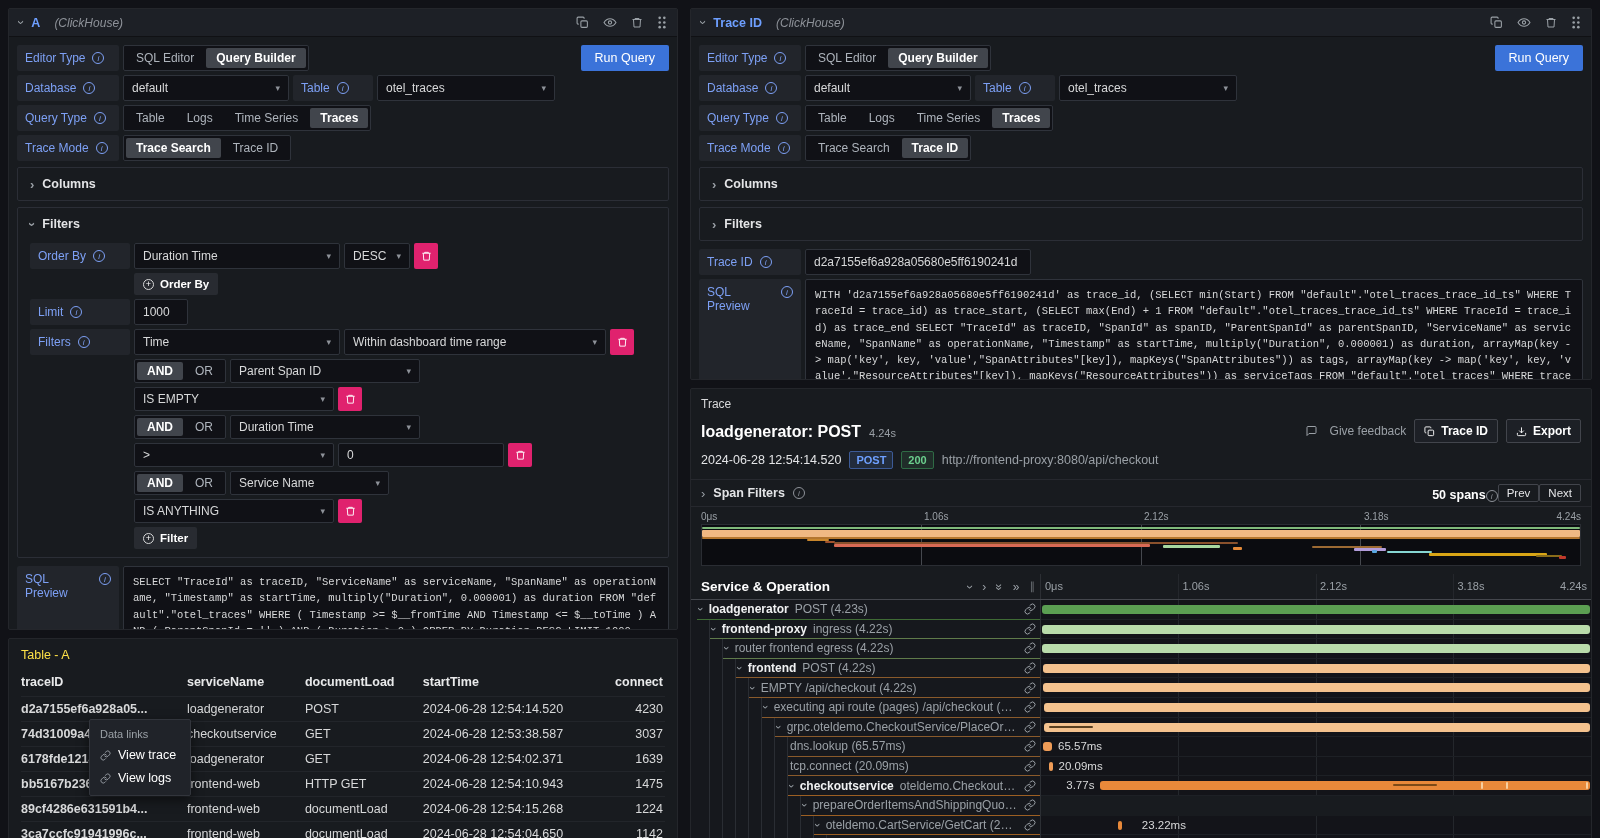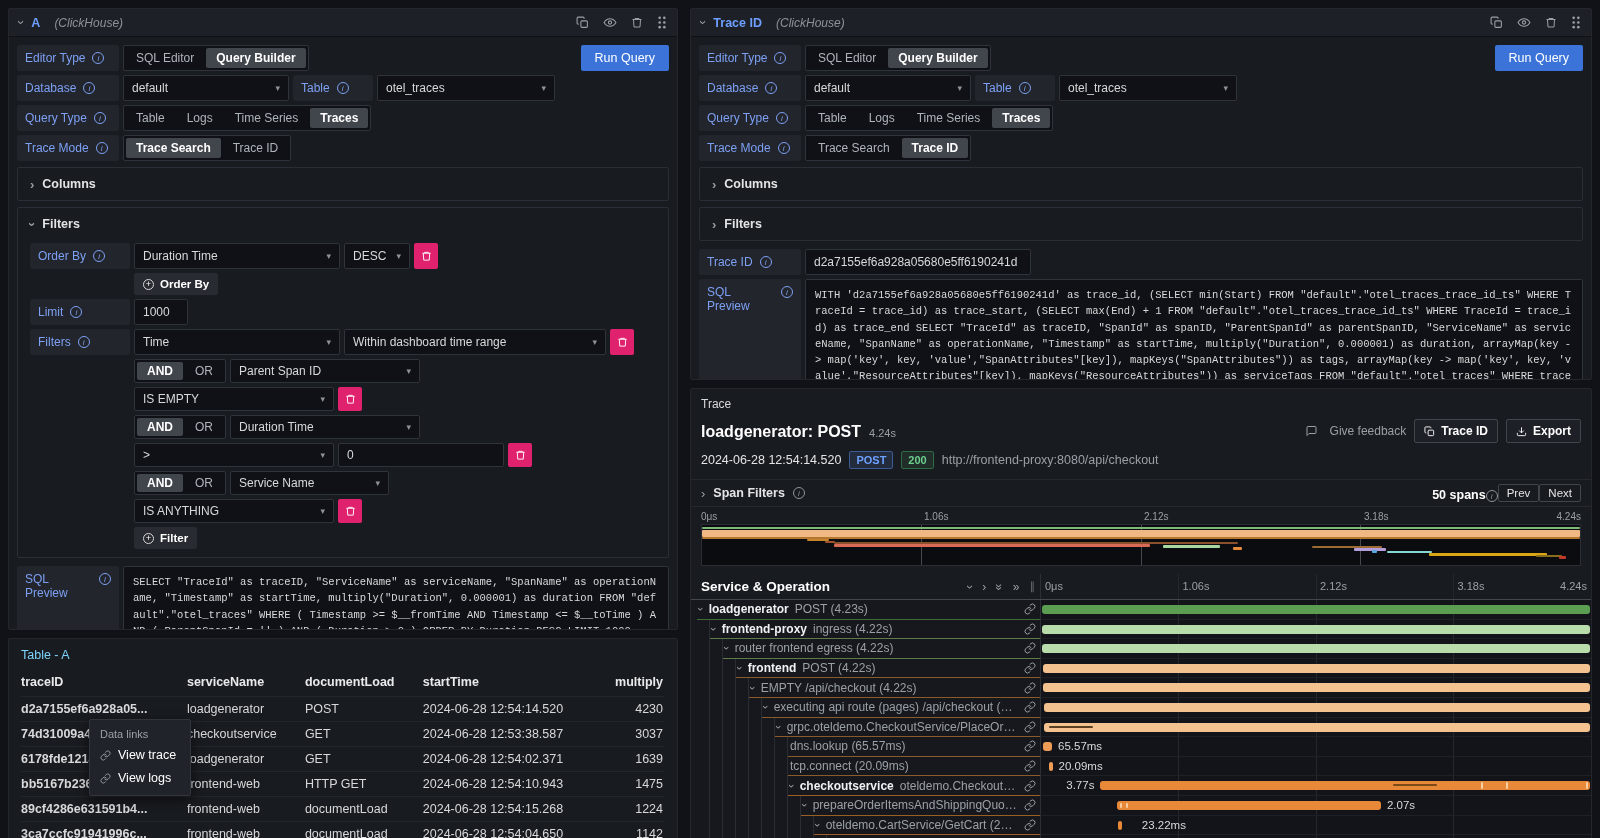--- a/index.html
+++ b/index.html
@@ -32,21 +32,21 @@
   .sec-chev.down { display:inline-block; transform:rotate(90deg); }
   .danger-btn { width:24px; background:#e0226e; border-radius:2px; display:flex; align-items:center; justify-content:center; flex:none; cursor:pointer; }
   .mini-btn { background:#282b31; border-radius:2px; color:#fff; font-weight:700; font-size:11.5px; display:inline-flex; align-items:center; gap:6px; padding:0 9px; height:22px; cursor:pointer; }
   .plus-circle { width:11px; height:11px; border:1px solid #d8d9da; border-radius:50%; display:inline-flex; align-items:center; justify-content:center; font-size:9px; font-weight:400; }
   .plus-circle::after { content:"+"; }
   .indent-row { margin-left:104px; }
   .sql-row { display:flex; gap:4px; margin-top:8px; }
   .sql-label { background:#22252b; color:#7da0f5; font-weight:500; display:flex; align-items:flex-start; gap:7px; padding:6px 8px; border-radius:2px; width:102px; flex:none; }
   .sql-box { flex:1; background:#101116; border:1px solid #2f333b; border-radius:2px; padding:7px 9px; font-family:"Liberation Mono", monospace; font-size:10.5px; line-height:1.55; color:#d8d9da; white-space:pre-wrap; word-break:break-all; }
   
-  .tbl-title { font-weight:500; font-size:12.5px; color:#7dd3fc; padding:9px 12px 8px; }
+  .tbl-title { font-weight:500; font-size:12.5px; color:#fde047; padding:9px 12px 8px; }
   table.res { width:calc(100% - 24px); margin:0 12px; border-collapse:collapse; font-size:12.5px; }
   table.res th { text-align:left; font-weight:700; color:#e9eaeb; padding:5px 6px 7px 0; }
   table.res td { padding:5px 6px 5px 0; border-top:1px solid #22252a; color:#d8d9da; }
   table.res th.num, table.res td.num { text-align:right; padding-right:2px; }
   td.tid { color:#6e9fff; font-weight:600; cursor:pointer; }
   .dl-tooltip { position:absolute; left:80px; top:80px; width:102px; background:#202329; border:1px solid #32353c; border-radius:2px; box-shadow:0 4px 12px rgba(0,0,0,.5); padding:8px 10px; z-index:9; }
   .dl-title { color:#9aa0a6; font-size:11px; margin-bottom:8px; }
   .dl-item { display:flex; align-items:center; gap:7px; color:#fff; font-size:12.5px; margin-bottom:9px; cursor:pointer; }
   .dl-item:last-child { margin-bottom:2px; }
   
@@ -354,21 +354,21 @@
 
 <div class="panel" style="left:8px; top:638px; width:670px; height:212px; position:absolute;">
   <div class="tbl-title">Table - A</div>
   <table class="res">
     <thead>
         <tr>
           <th>traceID</th>
           <th>serviceName</th>
           <th>documentLoad</th>
           <th>startTime</th>
-          <th class="num">multiply</th>
+          <th class="num">connect</th>
         </tr>
       </thead>
     <tbody>
         <tr>
           <td class="tid">d2a7155ef6a928a05...</td>
           <td>loadgenerator</td>
           <td>POST</td>
           <td>2024-06-28 12:54:14.520</td>
           <td class="num">4230</td>
         </tr>
@@ -839,26 +839,20 @@
             <span class="sr-chev">›</span>
             <span class="sr-op">prepareOrderItemsAndShippingQuoteFromCart (2.07s)</span>
             <span class="sr-link">
               <svg width="12" height="12" viewBox="0 0 24 24" fill="none" stroke="#9aa0a6" stroke-width="2" stroke-linecap="round">
                 <path d="M10 13a5 5 0 0 0 7.54.54l3-3a5 5 0 0 0-7.07-7.07l-1.72 1.71"></path>
                 <path d="M14 11a5 5 0 0 0-7.54-.54l-3 3a5 5 0 0 0 7.07 7.07l1.71-1.71"></path>
               </svg>
             </span>
           </div>
         </div>
-        <div class="sr-tl">
-          <div class="sr-bar" style="left: 13.8%; width: 48%; background: rgb(232, 137, 58);"></div>
-          <div class="sr-seg" style="left: 14.4%; width: 0.4%; top: 7px; height: 5px; background: rgb(247, 207, 160);"></div>
-          <div class="sr-seg" style="left: 15.4%; width: 0.4%; top: 7px; height: 5px; background: rgb(247, 207, 160);"></div>
-          <span class="sr-tlabel" style="left: 61.8%; margin-left: 6px;">2.07s</span>
-        </div>
       </div>
       <div class="span-row">
         <div class="sr-name">
           <span class="sr-indent" style="width: 117px;"></span>
           <div class="sr-inner" style="border-bottom-color: rgb(156, 95, 35);">
             <span class="sr-chev">›</span>
             <span class="sr-op">oteldemo.CartService/GetCart (23.22ms)</span>
             <span class="sr-link">
               <svg width="12" height="12" viewBox="0 0 24 24" fill="none" stroke="#9aa0a6" stroke-width="2" stroke-linecap="round">
                 <path d="M10 13a5 5 0 0 0 7.54.54l3-3a5 5 0 0 0-7.07-7.07l-1.72 1.71"></path>

